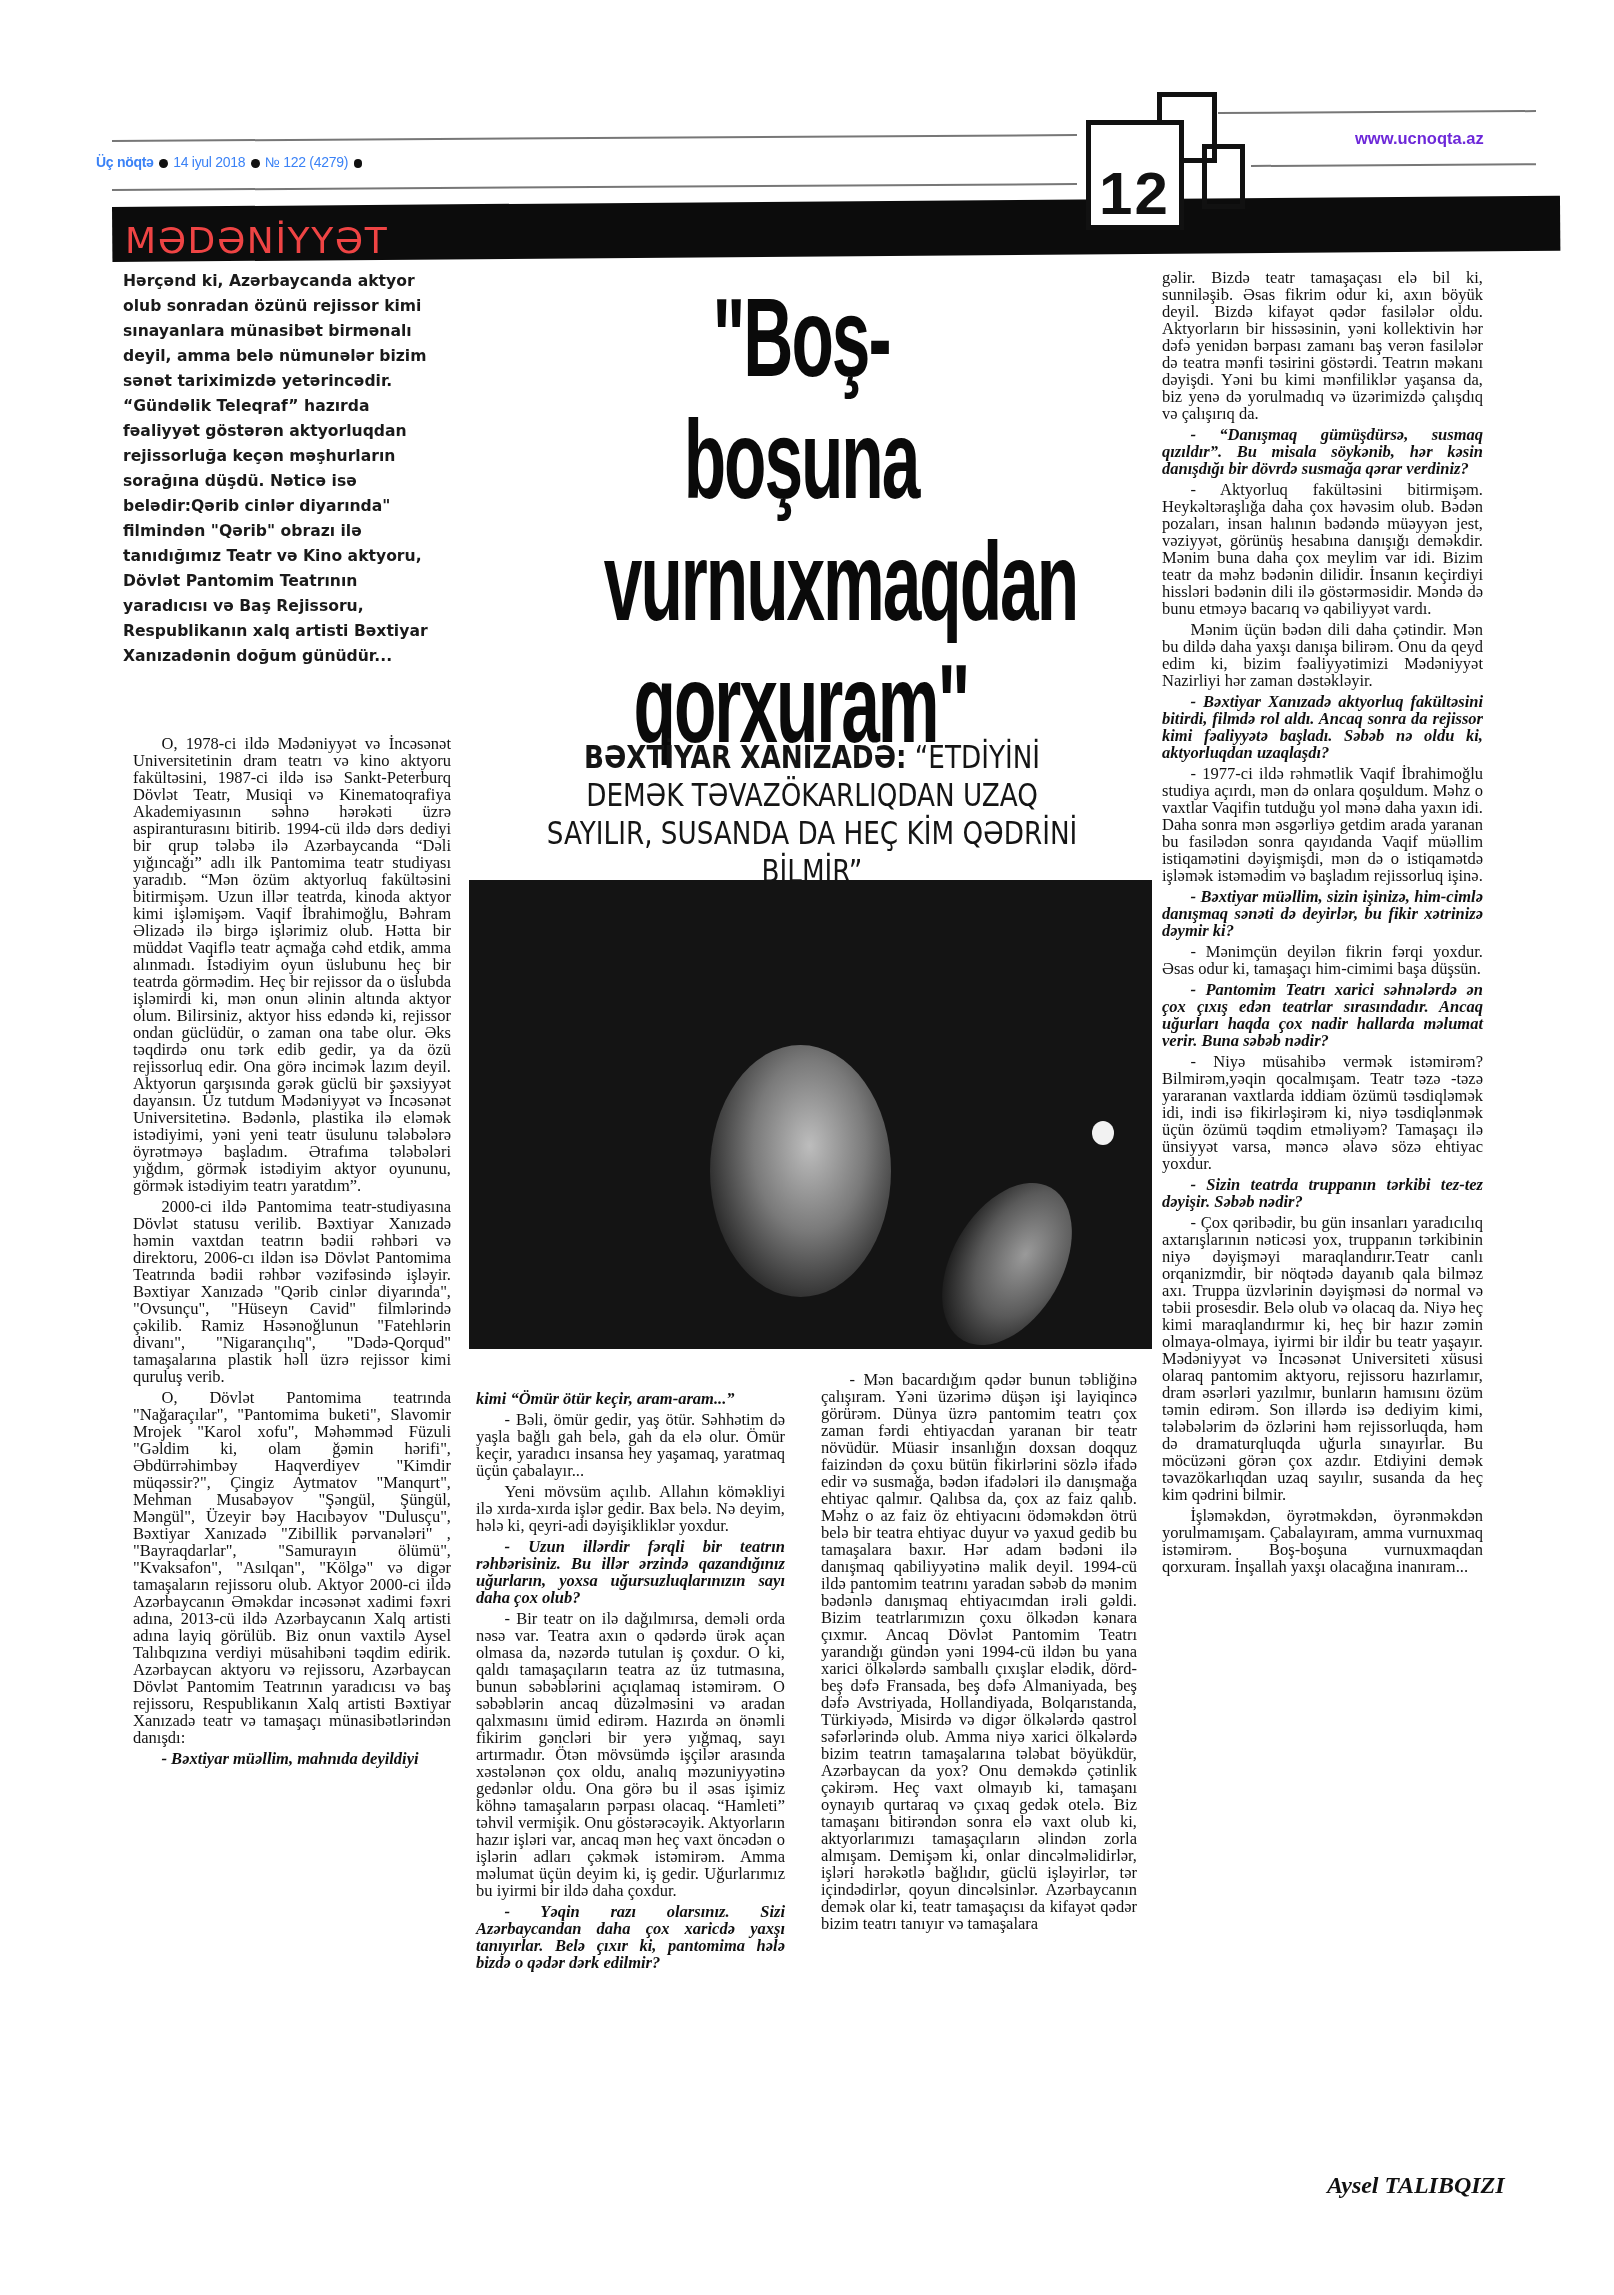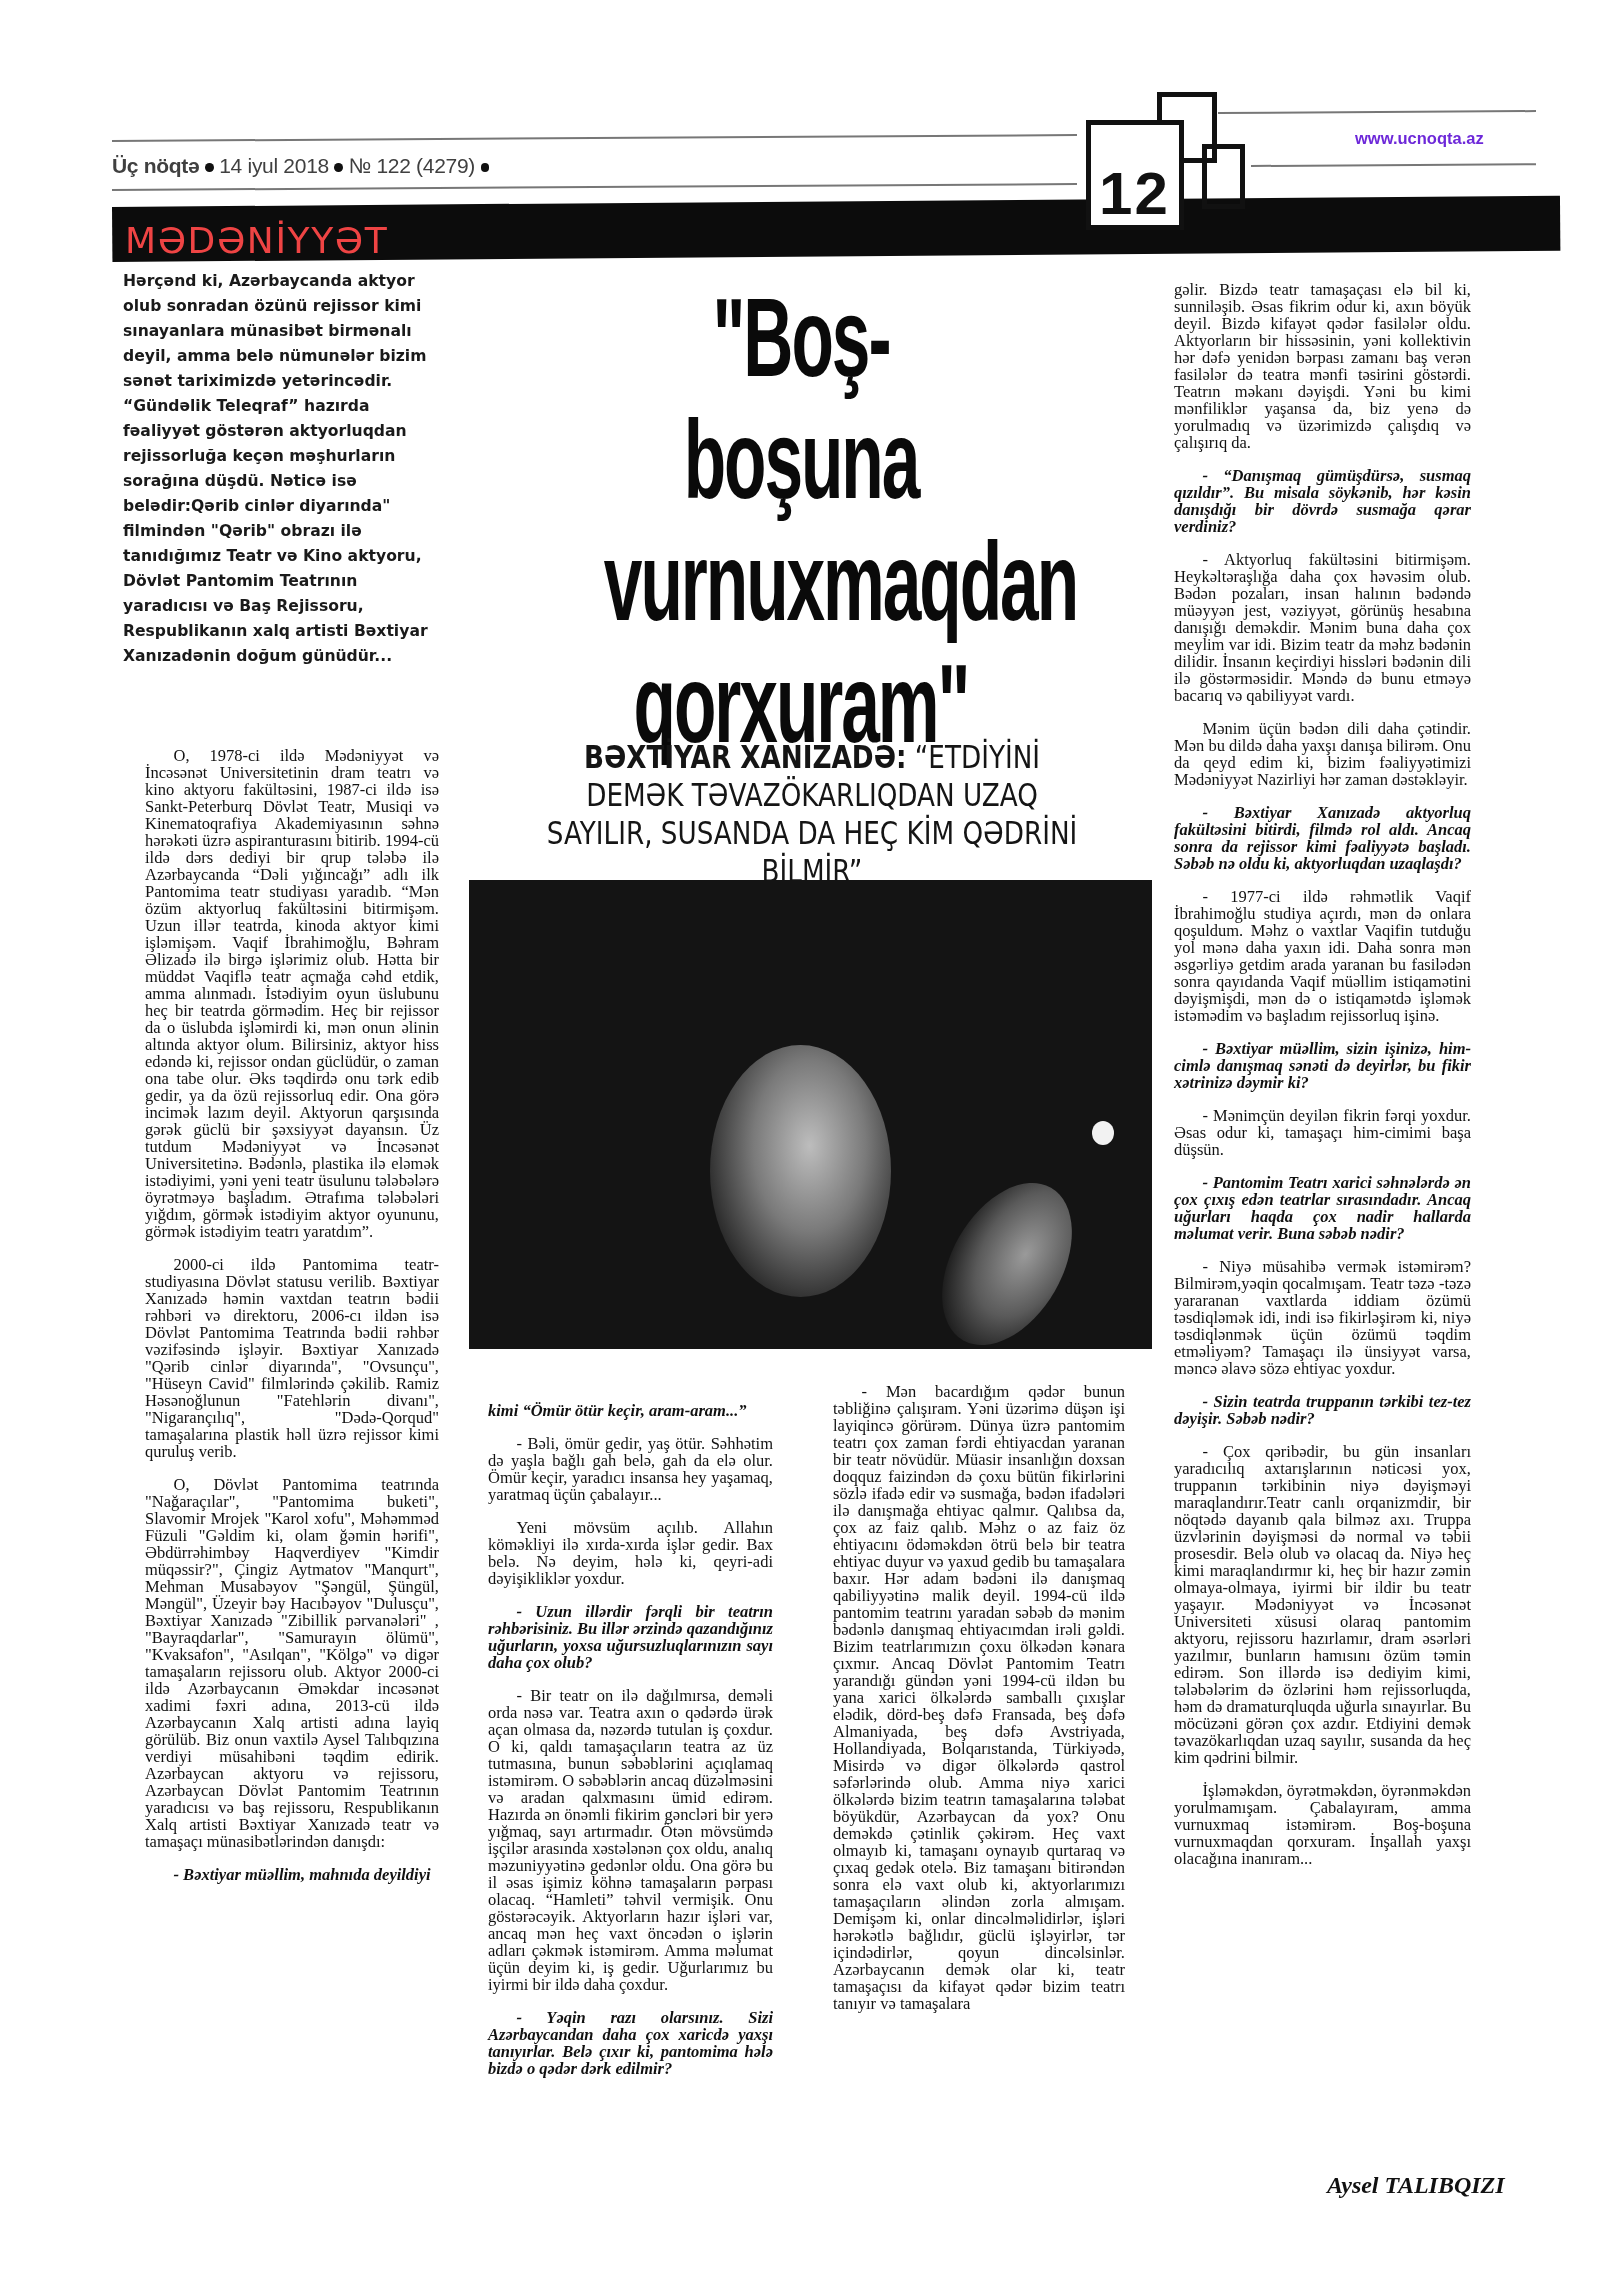--- a/index.html
+++ b/index.html
@@ -2,41 +2,41 @@
 <html style="font-size:8.8px"><head>
 <meta charset="utf-8">
 <style>
   html, body { margin: 0; padding: 0; background: #fff; }
   body { width: 1615px; height: 2295px; position: relative; overflow: hidden; color: #111;
          font-family: "Liberation Serif", "DejaVu Serif", serif; }
   .abs { position: absolute; }
 
   
   .rule { position: absolute; height: 1.6px; background: #777; }
-  .mast-line { left: 112px; top: 154px; font-family: "Liberation Sans", sans-serif; font-size: 21px;
-               font-weight: bold; letter-spacing: -0.3px; color: #404040; white-space: nowrap; }
+  .mast-line { left: 96px; top: 154px; font-family: "Liberation Sans", sans-serif; font-size: 14px;
+               font-weight: bold; letter-spacing: -0.3px; color: #3b82f6; white-space: nowrap; }
   .mast-line .dot { display: inline-block; width: 8.8px; height: 8.8px; background: #111; border-radius: 50%;
                     margin: 0 5.5px; vertical-align: middle; }
   .mast-line .light { font-weight: normal; }
   .website { left: 1355px; top: 129px; font-family: "Liberation Sans", sans-serif; font-weight: bold;
              font-size: 16.5px; color: #6d28d9; }
   .section-bar { left: 112px; top: 207px; width: 1448px; height: 55px; background: #0c0c0c;
                  transform: rotate(-0.45deg); transform-origin: left top; }
   .section-title { left: 125px; top: 220px; font-family: "DejaVu Sans", sans-serif; color: #ef4444;
                    font-size: 36px; letter-spacing: 1.6px; font-weight: normal; }
   .pbox { position: absolute; border: 5px solid #111; background: transparent; }
   .page-num-box { left: 1086px; top: 120px; width: 88px; height: 100px; background: #fff; }
   .page-num { left: 1099px; top: 159px; font-family: "Liberation Sans", sans-serif; font-weight: bold;
               font-size: 60px; color: #111; letter-spacing: 2.2px; }
 
   
   .lead { left: 123px; top: 269px; width: 307px; font-family: "DejaVu Sans", sans-serif; font-weight: bold;
           font-size: 15.6px; line-height: 25px; color: #1a1a1a; }
   .col { position: absolute; font-size: 16.5px; line-height: 17px; text-align: justify; hyphens: manual; }
-  .col p { margin: 16px; text-indent: 28.5px; }
+  .col p { margin: 4px; text-indent: 28.5px; }
   .col p.noind { text-indent: 0; }
   .col p.q { font-weight: bold; font-style: italic; }
   .col1 { left: 129px; top: 731px; width: 326px; }
   .col2 { left: 472px; top: 1386px; width: 317px; }
   .col3 { left: 817px; top: 1367px; width: 324px; }
   .col4 { left: 1158px; top: 265px; width: 329px; }
 
   .headline { left: 483px; top: 277px; width: 636px; text-align: center; font-family: "Liberation Sans", sans-serif;
               font-weight: bold; font-size: 112px; line-height: 122px; letter-spacing: -3.3px; color: #0a0a0a;
               transform: scaleX(0.62); transform-origin: center top; }

